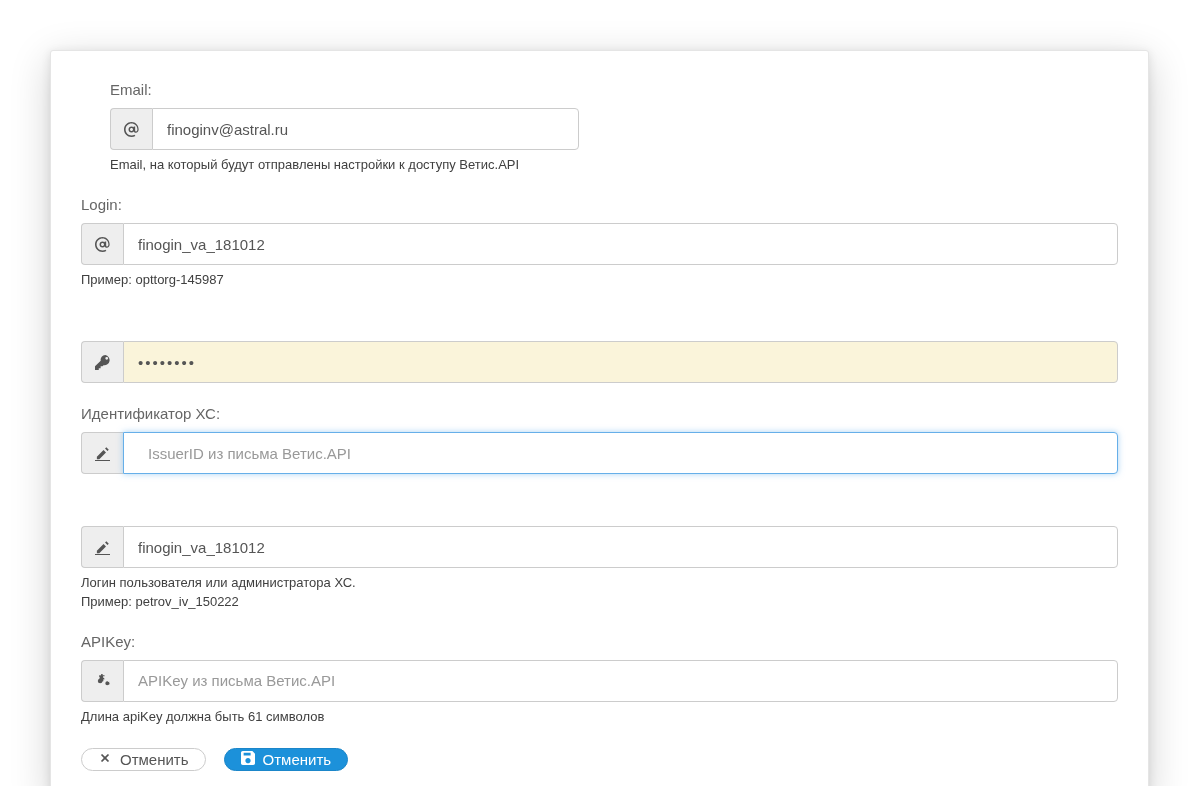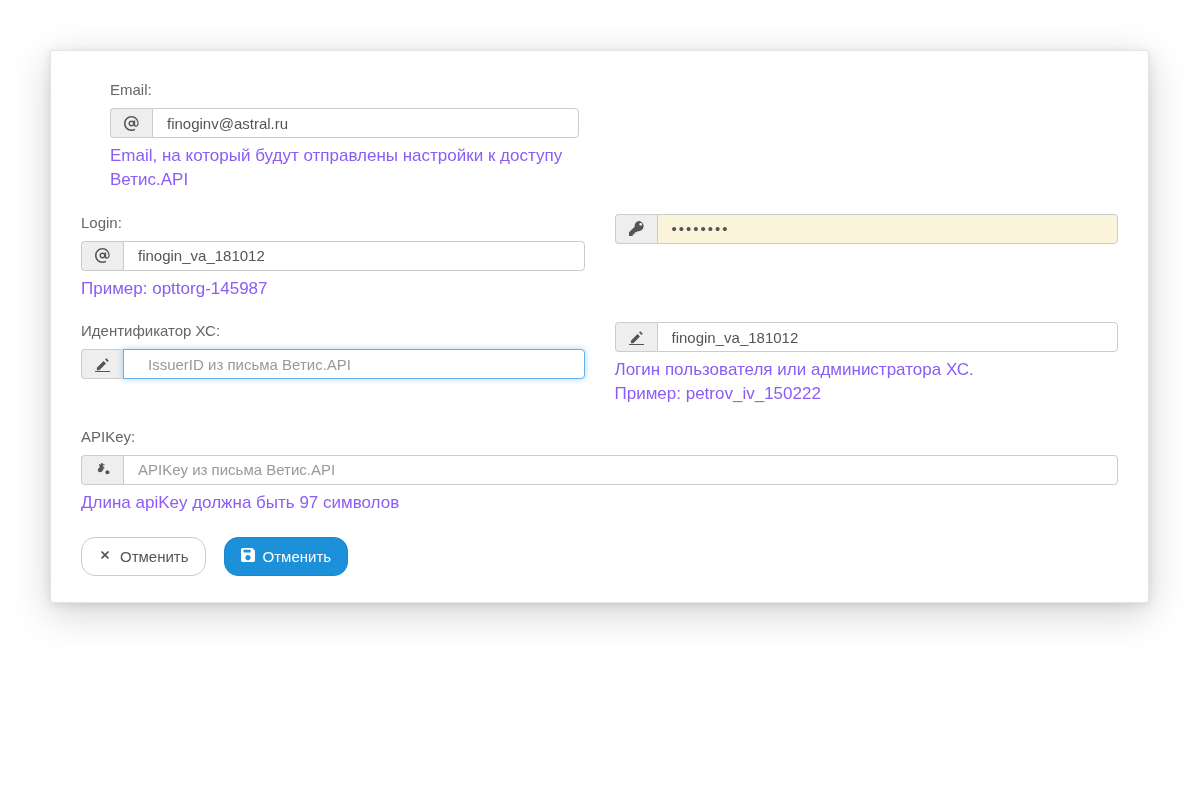--- a/index.html
+++ b/index.html
@@ -12,21 +12,21 @@
 .card {
   max-width: 1100px;
   margin: 0 auto;
   background: #fff;
   border: 1px solid #e5e5e5;
   border-radius: 3px;
   box-shadow: 0 10px 40px rgba(0,0,0,0.18), 0 2px 10px rgba(0,0,0,0.1);
   padding: 30px 30px 26px 30px;
 }
 .form-group { margin-bottom: 22px; }
-.form-row { display: flex; gap: 30px; }
+.form-row { display: flex; gap: 30px; flex-direction: column; }
 .form-row .form-group { flex: 1; }
 label {
   display: block;
   font-size: 15px;
   color: #666;
   margin-bottom: 10px;
   font-weight: 400;
 }
 .input-group {
   display: flex;
@@ -48,42 +48,42 @@
 .form-control {
   flex: 1;
   border: 1px solid #ccc;
   border-radius: 0 4px 4px 0;
   padding: 10px 14px;
   font-size: 15px;
   color: #555;
   background: #fff;
   outline: none;
   font-family: inherit;
-  height: 30px;
+  height: 42px;
 }
 .form-control::placeholder { color: #999; }
 .form-control.focused {
   border-color: #66afe9;
   box-shadow: 0 0 6px rgba(102,175,233,.55);
   padding-left: 24px;
 }
 .form-control.autofill { background: #faf4da; }
 .help-block {
-  font-size: 17px;
-  color: #8b5cf6;
+  font-size: 13px;
+  color: #404040;
   margin-top: 6px;
   line-height: 1.4;
 }
 .half-width { max-width: 48%; padding-left: 29px; }
 .btn-row { display: flex; gap: 18px; margin-top: 8px; }
 .btn {
   display: inline-flex;
   align-items: center;
   gap: 8px;
-  padding: 10px 16px;
+  padding: 2px 16px;
   border-radius: 14px;
   font-size: 15px;
   cursor: pointer;
   border: 1px solid transparent;
   font-family: inherit;
 }
 .btn-default {
   background: #fff;
   border-color: #ccc;
   color: #555;
@@ -175,21 +175,21 @@
   <div class="form-group">
     <label>APIKey:</label>
     <div class="input-group">
       <span class="input-group-addon">
         <svg viewBox="0 0 16 16">
             <path d="M5.5 6a2.5 2.5 0 1 0 0 5 2.5 2.5 0 0 0 0-5zm5-2.5L9.7 2l-1.4.6-.2-1.5H6.6l-.2 1.5L5 2l-.8 1.5 1 1.1-.8 1.3 1.3.8L5.5 8l1.5-.2.6 1.4 1.5-.8-.6-1.4 1.5-.2-.2-1.5-1.4-.6.6-1.4zM13 9a2 2 0 1 0 0 4 2 2 0 0 0 0-4zm3 2l-1-.5.3-1.1-1.1.3-.5-1-1 .5-1.1-.3.3 1.1-1 .5 1 .5-.3 1.1 1.1-.3.5 1 1-.5 1.1.3-.3-1.1 1-.5z"></path>
           </svg>
       </span>
       <input type="text" class="form-control" placeholder="APIKey из письма Ветис.API" style="">
     </div>
-    <div class="help-block">Длина apiKey должна быть 97 символов</div>
+    <div class="help-block">Длина apiKey должна быть 61 символов</div>
   </div>
 
   <div class="btn-row">
     <button class="btn btn-default">
       <span>
         <svg viewBox="0 0 16 16">
             <path d="M12.7 4.7L11.3 3.3 8 6.6 4.7 3.3 3.3 4.7 6.6 8l-3.3 3.3 1.4 1.4L8 9.4l3.3 3.3 1.4-1.4L9.4 8z"></path>
           </svg>
       </span>
       <span>Отменить</span>

